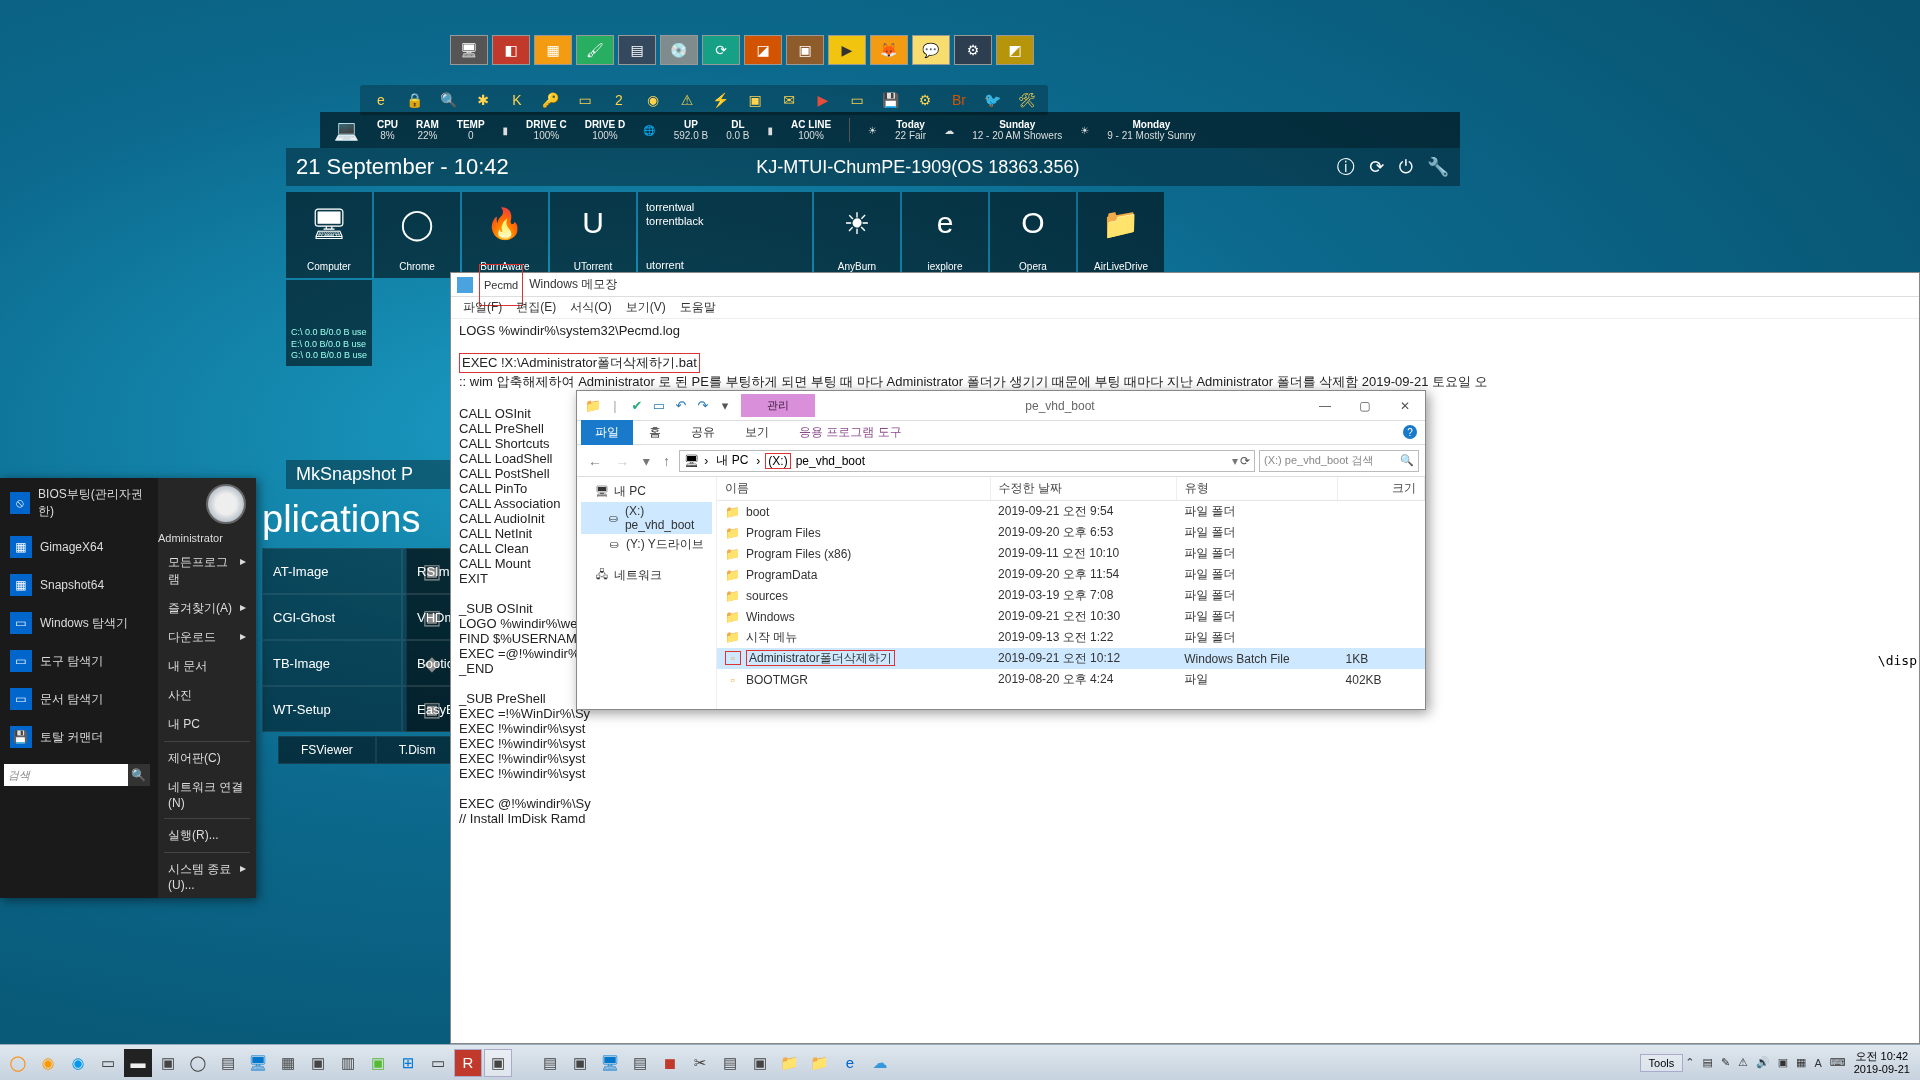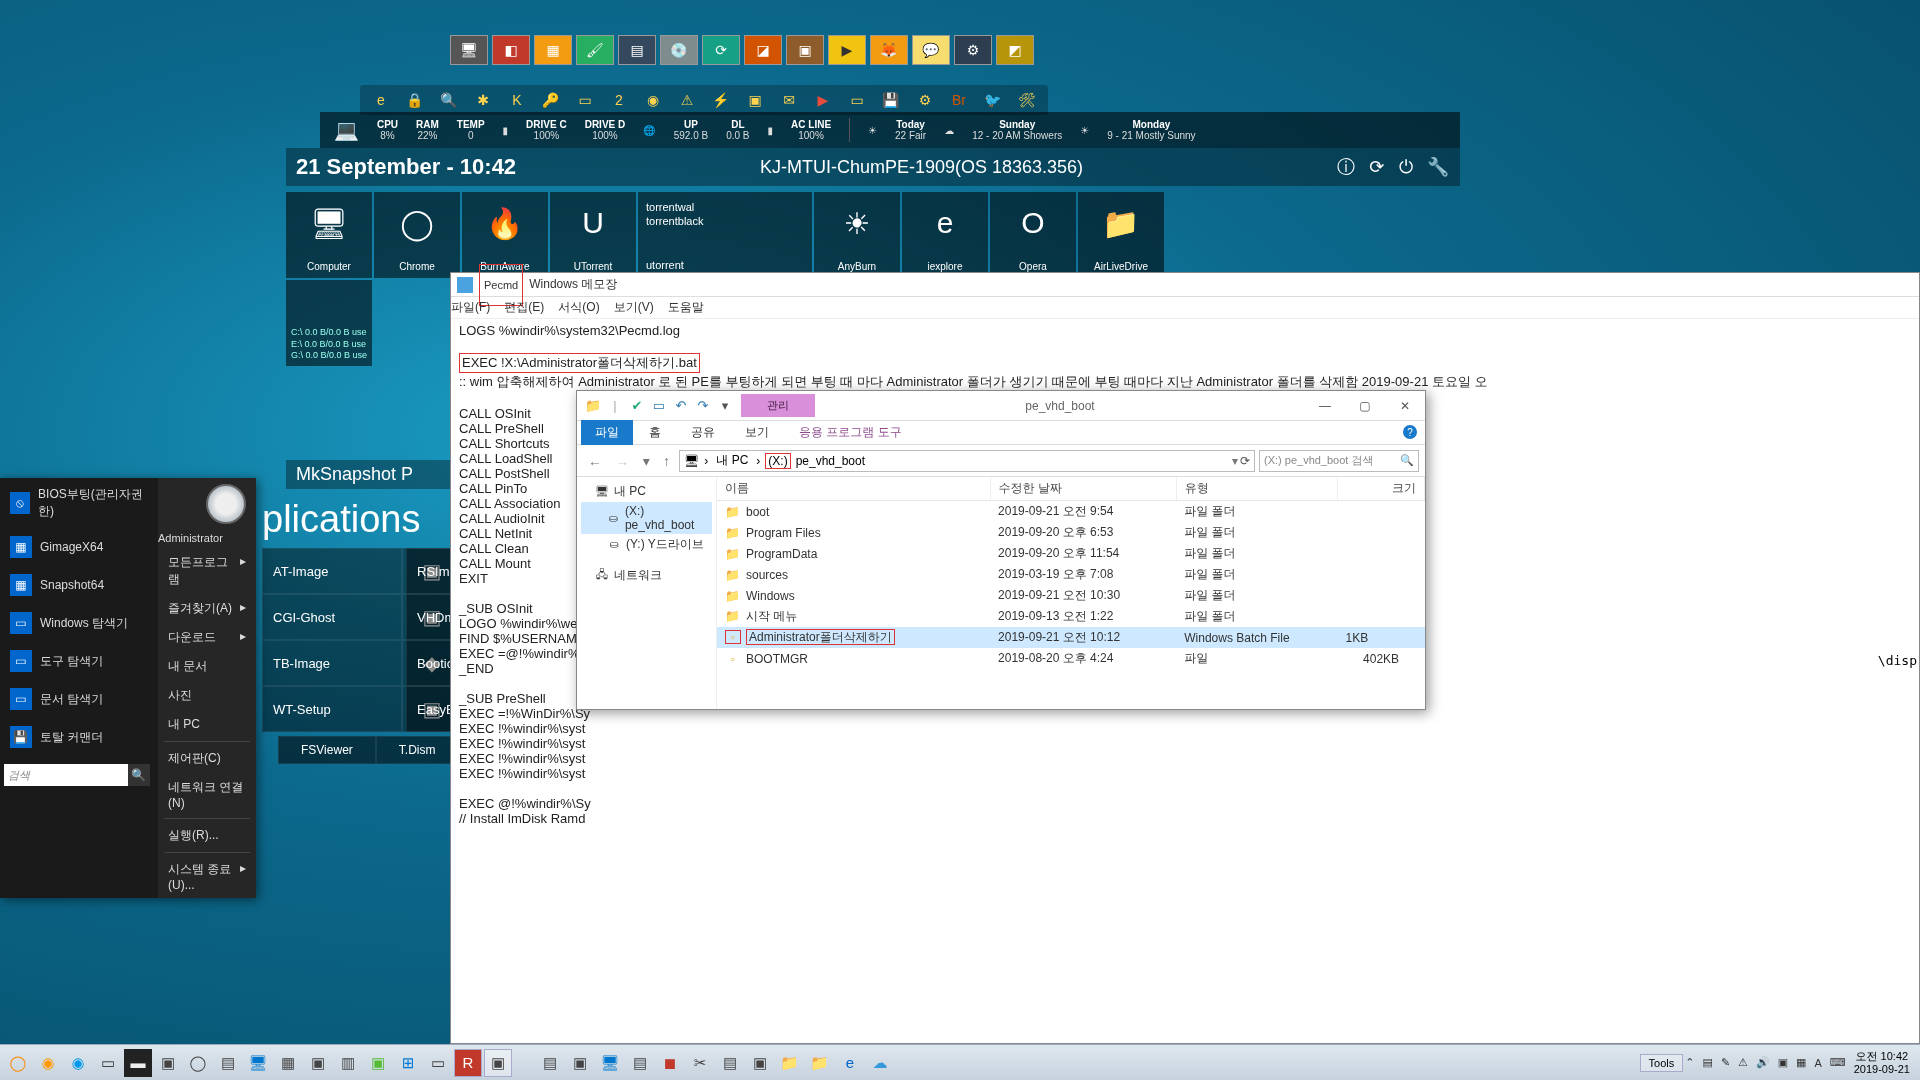--- a/index.html
+++ b/index.html
@@ -10,21 +10,21 @@
 .launchbar1 .ico{width:38px;height:30px;background:#555;border:1px solid #999;display:flex;align-items:center;justify-content:center;font-size:14px;color:#fff}
 .launchbar2{position:absolute;top:85px;left:360px;display:flex;gap:12px;align-items:center;background:rgba(0,0,0,.25);padding:4px 10px;border-radius:3px}
 .launchbar2 .ico{width:22px;height:22px;display:flex;align-items:center;justify-content:center;font-size:14px;color:#ffd34e}
 
 .sysinfo{position:absolute;top:112px;left:320px;right:460px;display:flex;gap:18px;align-items:center;background:rgba(0,0,0,.55);padding:6px 14px;color:#ddd;font-size:10px}
 .sysinfo .blk{display:flex;flex-direction:column;align-items:center;line-height:1.1}
 .sysinfo .blk b{color:#fff;font-size:10px}
 .sysinfo .sep{width:1px;height:24px;background:#555}
 
 .header{position:absolute;top:148px;left:286px;right:460px;display:flex;justify-content:space-between;align-items:center;color:#fff;padding:6px 10px;background:rgba(0,0,0,.35)}
-.header .dt{font-size:22px;font-weight:700}
+.header .dt{font-size:22px;font-weight:400}
 .header .os{font-size:18px}
 .header .ctr span{margin-left:10px;font-size:18px}
 
 .tiles{position:absolute;top:192px;left:286px;display:grid;grid-template-columns:repeat(10,86px);grid-auto-rows:86px;gap:2px}
 .tile{background:rgba(0,0,0,.55);color:#fff;display:flex;flex-direction:column;align-items:center;justify-content:flex-end;padding:6px;font-size:10px;position:relative}
 .tile.wide{grid-column:span 2;align-items:flex-start;justify-content:flex-start;font-size:11px;line-height:1.3;padding:8px}
 .tile .ticon{position:absolute;top:14px;left:50%;transform:translateX(-50%);font-size:30px}
 .disks{background:rgba(0,0,0,.55);color:#9fe;font-size:9px;padding:4px;line-height:1.3}
 
 .appsHdr{position:absolute;top:460px;left:286px;color:#fff;font-size:18px;background:rgba(0,0,0,.35);padding:4px 180px 4px 10px}
@@ -44,21 +44,21 @@
 .startR .ritem{padding:6px 10px;display:flex;justify-content:space-between;}
 .startR .sepline{height:1px;background:#444;margin:2px 6px}
 .avatar{position:absolute;top:484px;left:206px;width:40px;height:40px;border-radius:50%;background:radial-gradient(circle,#eee 40%,#89a 100%);border:2px solid #666}
 .searchbox{position:absolute;top:764px;left:4px;width:140px;height:22px;background:#fff;display:flex;align-items:center;padding:0 4px;font-size:11px;font-style:italic;color:#888}
 .searchbtn{position:absolute;top:764px;left:128px;width:22px;height:22px;background:#333;color:#fff;display:flex;align-items:center;justify-content:center;font-size:12px}
 
 .notepad{position:absolute;top:272px;left:450px;right:0;bottom:36px;background:#fff;border:1px solid #888;display:flex;flex-direction:column;font-size:13px}
 .np-title{height:24px;background:#fff;display:flex;align-items:center;padding:0 6px;gap:6px;border-bottom:1px solid #ddd}
 .np-title .tico{width:16px;height:16px;background:#4aa3df}
 .np-title .tname{border:1px solid #d33;padding:14px 4px;color:#333;font-size:11px}
-.np-menu{display:flex;gap:14px;padding:2px 0;font-size:12px;color:#333;border-bottom:1px solid #eee}
+.np-menu{display:flex;gap:14px;padding:2px 12px;font-size:12px;color:#333;border-bottom:1px solid #eee}
 .np-body{flex:1;padding:4px 8px;font-family:Consolas,monospace;font-size:13px;color:#222;white-space:pre;overflow:hidden;position:relative}
 .np-body .hl{border:1px solid #d33;padding:0 2px;display:inline-block}
 
 .explorer{position:absolute;top:390px;left:576px;width:850px;height:320px;background:#fff;border:1px solid #888;box-shadow:3px 3px 12px rgba(0,0,0,.4);display:flex;flex-direction:column;font-size:12px}
 .ex-titlebar{height:30px;display:flex;align-items:center;background:#fff;border-bottom:1px solid #ddd}
 .ex-qat{display:flex;gap:6px;padding:0 8px;align-items:center}
 .ex-qat span{width:16px;height:16px;display:flex;align-items:center;justify-content:center;color:#2a7ab0;font-size:13px}
 .ex-tabhl{background:#d98fd9;padding:4px 26px;font-size:11px;color:#3a1a3a}
 .ex-title{flex:1;text-align:center;color:#666;font-size:12px}
 .ex-winbtn{display:flex}
@@ -387,20 +387,26 @@
               <td>파일 폴더</td>
               <td style="text-align: right;"></td>
             </tr>
             <tr>
               <td><span class="fico">📁</span><span>Program Files</span></td>
               <td>2019-09-20 오후 6:53</td>
               <td>파일 폴더</td>
               <td style="text-align: right;"></td>
             </tr>
             <tr>
+              <td><span class="fico">📁</span><span>Program Files (x86)</span></td>
+              <td>2019-09-11 오전 10:10</td>
+              <td>파일 폴더</td>
+              <td style="text-align: right;"></td>
+            </tr>
+            <tr>
               <td><span class="fico">📁</span><span>ProgramData</span></td>
               <td>2019-09-20 오후 11:54</td>
               <td>파일 폴더</td>
               <td style="text-align: right;"></td>
             </tr>
             <tr>
               <td><span class="fico">📁</span><span>sources</span></td>
               <td>2019-03-19 오후 7:08</td>
               <td>파일 폴더</td>
               <td style="text-align: right;"></td>
@@ -420,21 +426,21 @@
             <tr class="sel hl">
               <td><span class="fico">▫</span><span>Administrator폴더삭제하기</span></td>
               <td>2019-09-21 오전 10:12</td>
               <td>Windows Batch File</td>
               <td style="text-align: left;">1KB</td>
             </tr>
             <tr>
               <td><span class="fico">▫</span><span>BOOTMGR</span></td>
               <td>2019-08-20 오후 4:24</td>
               <td>파일</td>
-              <td style="text-align: center; margin-top: 28px;">402KB</td>
+              <td style="text-align: left; margin-top: 28px;">402KB</td>
             </tr>
           </tbody>
       </table>
     </div>
   </div>
 </div>
 
 <div class="startmenu">
   <div class="startL" id="startL">
       <div class="item">

